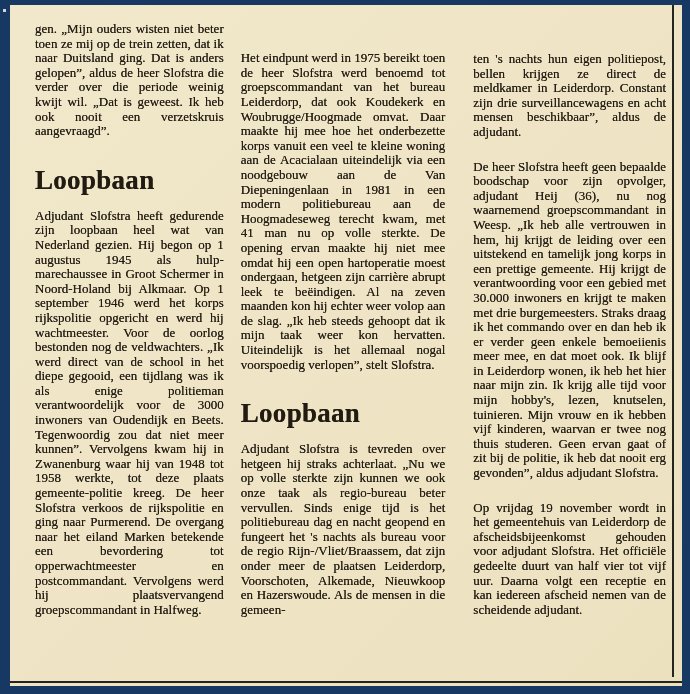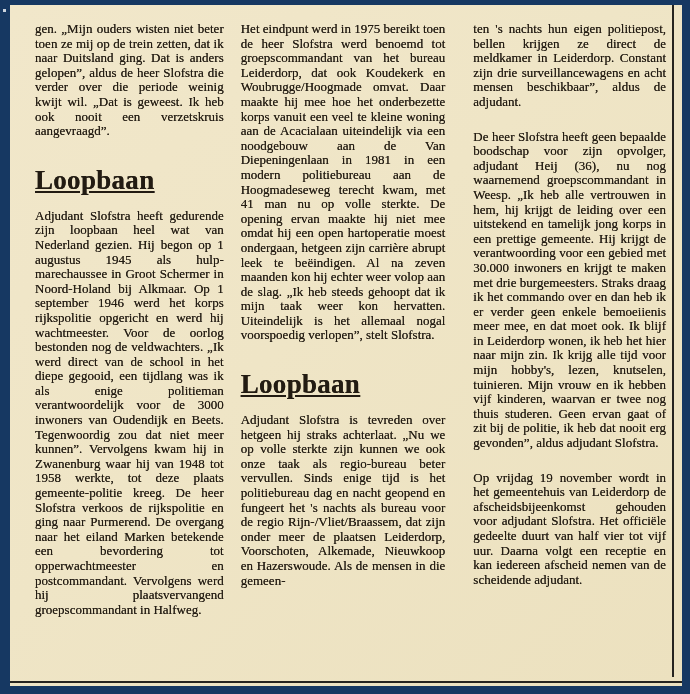--- a/index.html
+++ b/index.html
@@ -21,21 +21,21 @@
   .paper {
     position: absolute;
     left: 10px; top: 5px;
     width: 672px; height: 681px;
     background: linear-gradient(135deg, #f1e7ca 0%, #efe5c6 45%, #ece1bf 100%);
     overflow: hidden;
   }
   .columns {
     display: flex;
     padding: 17px 16px 0 25px;
-    align-items: flex-start;
+    align-items: flex-end;
   }
   .col {
     color: #241d14;
     font-size: 13px;
     line-height: 14.6px;
     text-align: justify;
     text-justify: inter-word;
     hyphens: auto;
     -webkit-hyphens: auto;
     text-shadow: 0 0 0.45px rgba(36, 29, 20, 0.85);
@@ -45,21 +45,20 @@
   .col-3 { width: 194px; }
   .col p { margin: 0; }
   .col p + p { margin-top: 20px; }
   .col h2 {
     font-size: 27px;
     line-height: 30px;
     font-weight: bold;
     letter-spacing: 0.3px;
     color: #221b12;
     margin: 26px 0 14px 0;
-    text-decoration: underline;
   }
   .v-rule {
     position: absolute;
     left: 662px; top: 0;
     width: 2px; height: 672px;
     background: #26241f;
   }
   .h-rule {
     position: absolute;
     left: 0; top: 676px;

